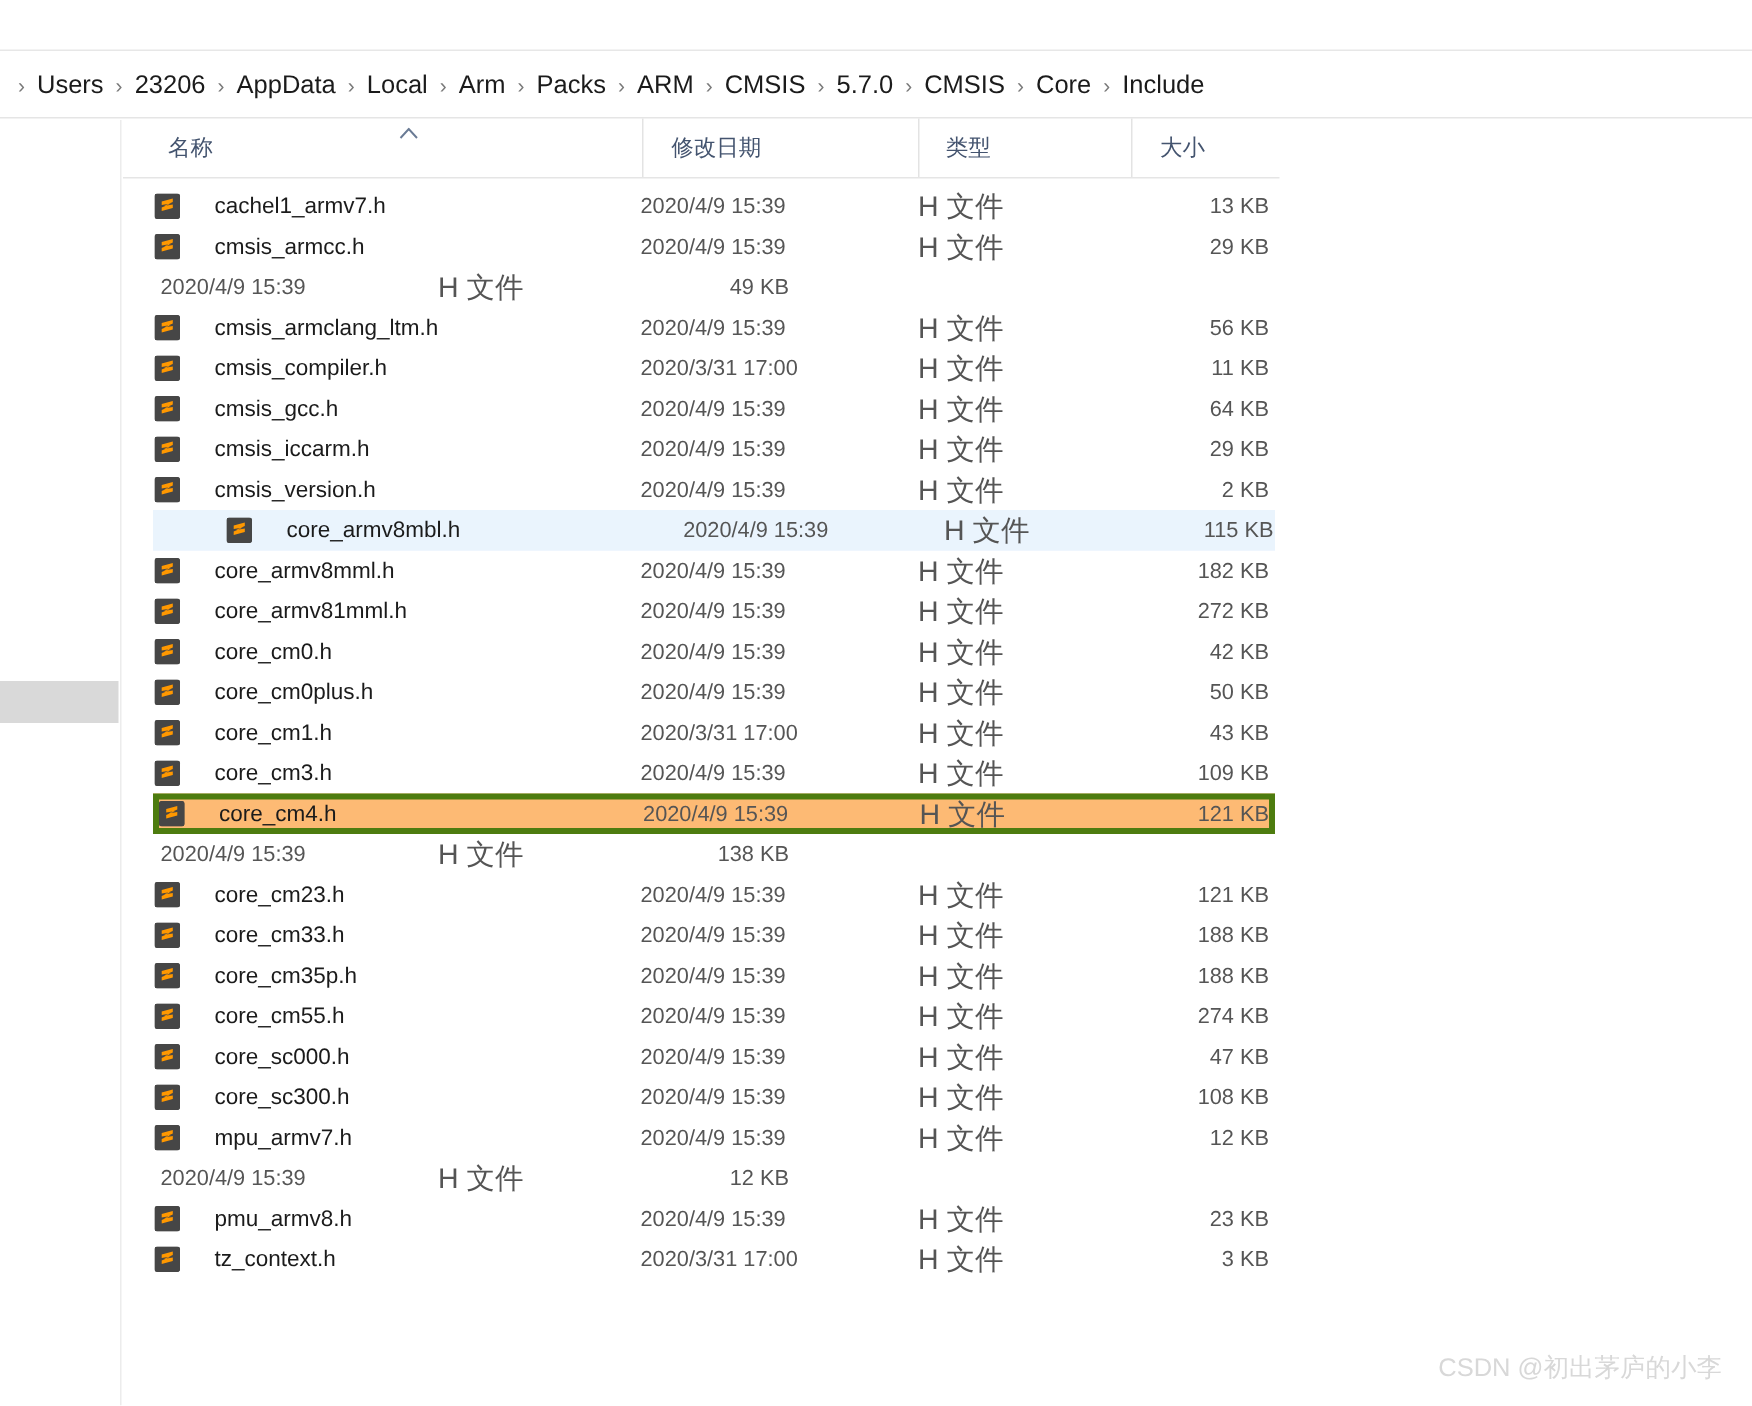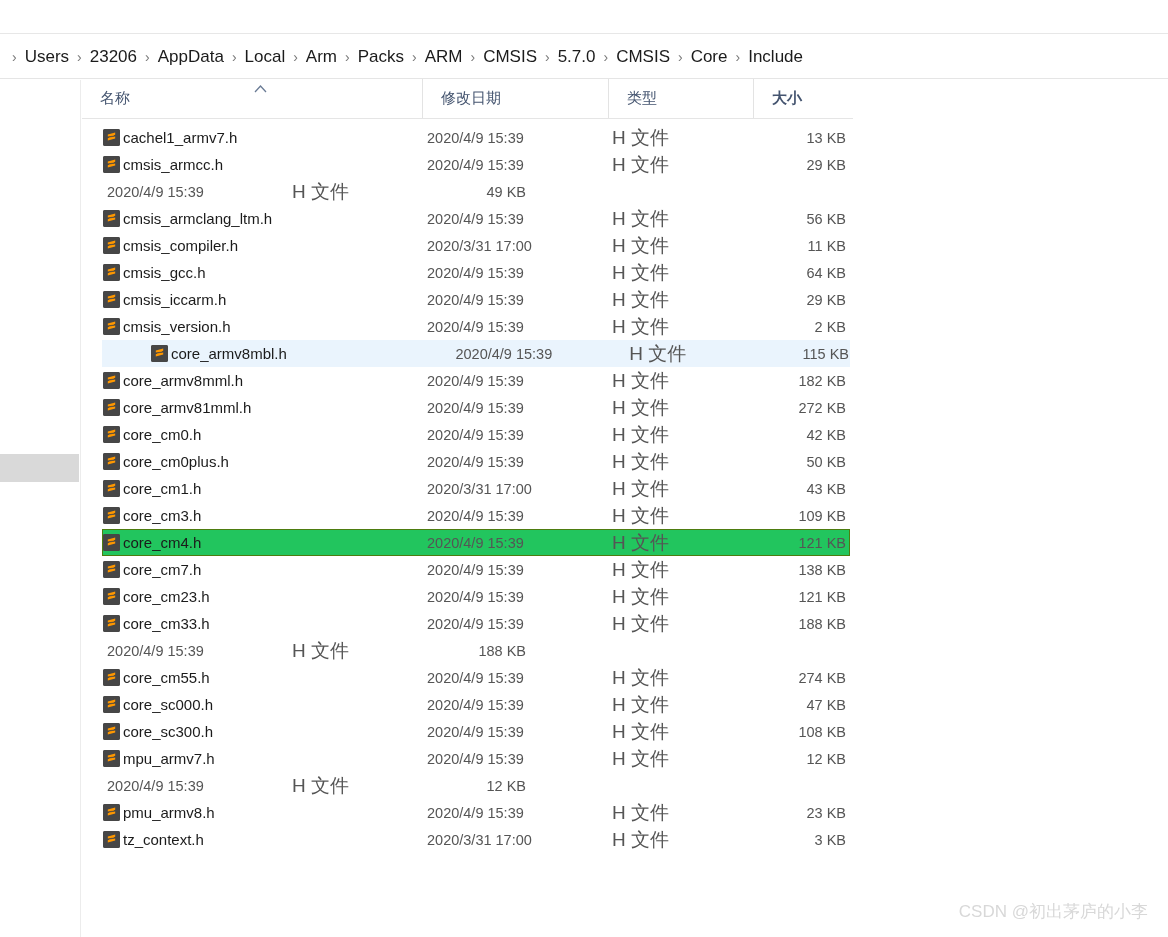--- a/index.html
+++ b/index.html
@@ -88,26 +88,26 @@
     position: relative;
     height: 39px;
     display: flex;
     align-items: center;
     font-size: 15px;
     color: #44546f;
     padding-left: 18px;
     border-left: 1px solid #e3e3e3;
     cursor: default;
   }
-  .col:first-child { border-left: none; }
+  .col:first-child { border-left: none; margin-left: 12px; }
 
   .col-name { width: 340px; }
   .col-date { width: 186px; }
   .col-type { width: 145px; }
-  .col-size { width: 100px; font-weight: bold; }
+  .col-size { width: 100px; }
 
   .sort-caret {
     position: absolute;
     left: 172px;
     top: 4px;
     font-size: 12px;
     color: #6a7b95;
     line-height: 1;
   }
 
@@ -129,29 +129,29 @@
     cursor: default;
   }
 
   .row.hover {
     background: #eaf4fd;
     border-color: #eaf4fd;
     padding-left: 48px;
   }
 
   .row.selected {
-    background: #22c55e;
-    border: 1px solid #4d7c0f;
+    background: #fdba74;
+    border: 4px solid #4d7c0f;
   }
 
   .cell-name {
     width: 320px;
     display: flex;
     align-items: center;
-    gap: 3px;
+    gap: 23px;
     overflow: hidden;
     text-align: right;
   }
 
   .file-icon {
     flex: 0 0 auto;
     width: 17px; height: 17px;
     border-radius: 2px;
     background: #464646;
     display: block;
@@ -436,27 +436,20 @@
               <rect x="0" y="0" width="17" height="17" rx="2" fill="#464646"></rect>
               <path d="M12.2 3.4 L4.8 5.4 L4.8 7.6 L11.0 6.6 L4.8 9.3 L4.8 11.6 L12.2 9.6 L12.2 7.4 L6.2 8.4 L12.2 5.7 Z" fill="#ff9800"></path>
             </svg></span>
           <span class="name-text">core_cm4.h</span>
         </div>
         <div class="cell-date">2020/4/9 15:39</div>
         <div class="cell-type">H 文件</div>
         <div class="cell-size">121 KB</div>
       </div>
       <div class="row">
-        <div class="cell-name">
-          <span class="file-icon"><svg width="17" height="17" viewBox="0 0 17 17" aria-hidden="true">
-              <rect x="0" y="0" width="17" height="17" rx="2" fill="#464646"></rect>
-              <path d="M12.2 3.4 L4.8 5.4 L4.8 7.6 L11.0 6.6 L4.8 9.3 L4.8 11.6 L12.2 9.6 L12.2 7.4 L6.2 8.4 L12.2 5.7 Z" fill="#ff9800"></path>
-            </svg></span>
-          <span class="name-text">core_cm7.h</span>
-        </div>
         <div class="cell-date">2020/4/9 15:39</div>
         <div class="cell-type">H 文件</div>
         <div class="cell-size">138 KB</div>
       </div>
       <div class="row">
         <div class="cell-name">
           <span class="file-icon"><svg width="17" height="17" viewBox="0 0 17 17" aria-hidden="true">
               <rect x="0" y="0" width="17" height="17" rx="2" fill="#464646"></rect>
               <path d="M12.2 3.4 L4.8 5.4 L4.8 7.6 L11.0 6.6 L4.8 9.3 L4.8 11.6 L12.2 9.6 L12.2 7.4 L6.2 8.4 L12.2 5.7 Z" fill="#ff9800"></path>
             </svg></span>
@@ -472,20 +465,27 @@
               <rect x="0" y="0" width="17" height="17" rx="2" fill="#464646"></rect>
               <path d="M12.2 3.4 L4.8 5.4 L4.8 7.6 L11.0 6.6 L4.8 9.3 L4.8 11.6 L12.2 9.6 L12.2 7.4 L6.2 8.4 L12.2 5.7 Z" fill="#ff9800"></path>
             </svg></span>
           <span class="name-text">core_cm33.h</span>
         </div>
         <div class="cell-date">2020/4/9 15:39</div>
         <div class="cell-type">H 文件</div>
         <div class="cell-size">188 KB</div>
       </div>
       <div class="row">
+        <div class="cell-name">
+          <span class="file-icon"><svg width="17" height="17" viewBox="0 0 17 17" aria-hidden="true">
+              <rect x="0" y="0" width="17" height="17" rx="2" fill="#464646"></rect>
+              <path d="M12.2 3.4 L4.8 5.4 L4.8 7.6 L11.0 6.6 L4.8 9.3 L4.8 11.6 L12.2 9.6 L12.2 7.4 L6.2 8.4 L12.2 5.7 Z" fill="#ff9800"></path>
+            </svg></span>
+          <span class="name-text">core_cm35p.h</span>
+        </div>
         <div class="cell-date">2020/4/9 15:39</div>
         <div class="cell-type">H 文件</div>
         <div class="cell-size">188 KB</div>
       </div>
       <div class="row">
         <div class="cell-name">
           <span class="file-icon"><svg width="17" height="17" viewBox="0 0 17 17" aria-hidden="true">
               <rect x="0" y="0" width="17" height="17" rx="2" fill="#464646"></rect>
               <path d="M12.2 3.4 L4.8 5.4 L4.8 7.6 L11.0 6.6 L4.8 9.3 L4.8 11.6 L12.2 9.6 L12.2 7.4 L6.2 8.4 L12.2 5.7 Z" fill="#ff9800"></path>
             </svg></span>

